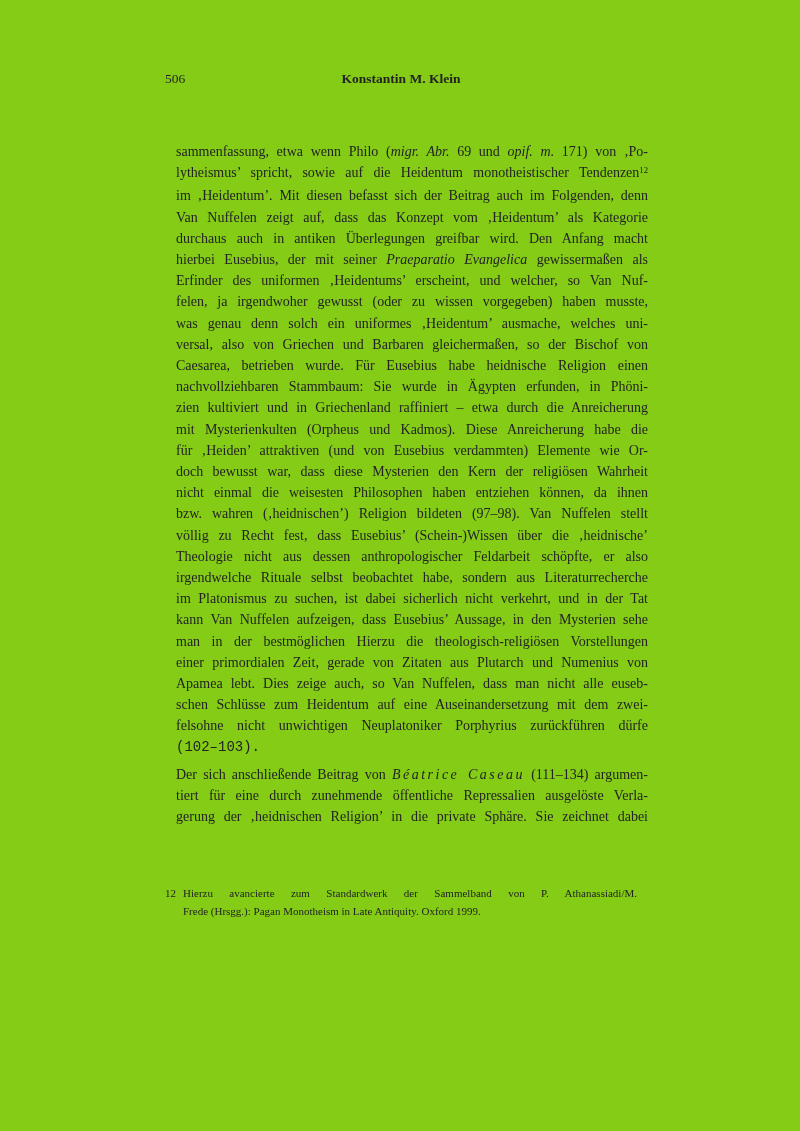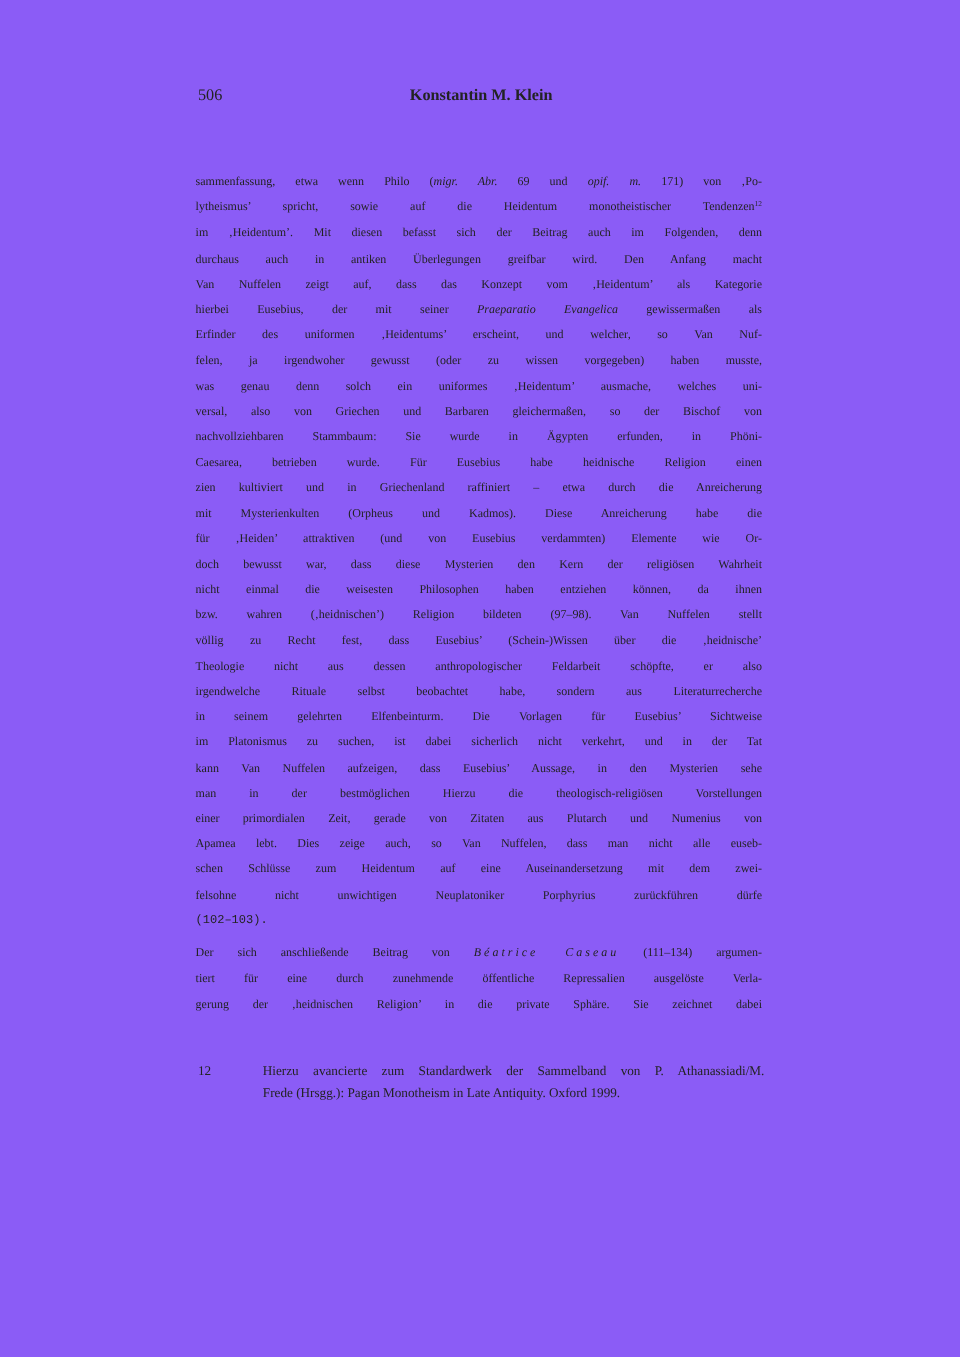--- a/index.html
+++ b/index.html
@@ -4,84 +4,83 @@
 <style>
   * { margin: 0; padding: 0; box-sizing: border-box; }
   html, body { background: #ffffff; }
   body {
     width: 800px; height: 1131px;
     font-family: "Liberation Serif", "DejaVu Serif", serif;
     color: #232323;
     position: relative;
     overflow: hidden;
   }
-  .page { position: absolute; inset: 0; background: #8b5cf6; }
+  .page { position: absolute; inset: 0; background: #84cc16; }
 
   .header {
     position: absolute; top: 71px; left: 165px; width: 472px;
     font-size: 13.5px; line-height: 16px;
   }
   .page-number { position: absolute; left: 0; top: 0; }
   .running-head { text-align: center; font-weight: bold; }
 
   .body-text {
-    position: absolute; top: 141px; left: 163px; width: 472px;
-    font-size: 10px; line-height: 21.2px;
+    position: absolute; top: 141px; left: 176px; width: 472px;
+    font-size: 14px; line-height: 21.2px;
   }
   .paragraph + .paragraph { margin-top: 6px; }
 
   .line { text-align: justify; text-align-last: justify; }
   .line.flush { text-align-last: left; font-family: Liberation Mono, monospace; }
 
   .run-i { font-style: italic; }
   .run-sup { font-size: 0.62em; position: relative; top: -0.5em; letter-spacing: 0; }
   .run-spaced { letter-spacing: 2.5px; font-style: italic; }
 
   .footnote {
     position: absolute; top: 884px; left: 165px; width: 472px;
     font-size: 11px; line-height: 18px;
   }
   .fn-num { position: absolute; left: 0; top: 0; }
-  .fn-lines { margin-left: 54px; }
+  .fn-lines { margin-left: 18px; }
   .fn-line.justify { text-align: justify; text-align-last: justify; }
 </style>
 </head>
 <body>
 
 <div class="page">
 
   <div class="header">
     <span class="page-number">506</span>
     <div class="running-head">Konstantin M. Klein</div>
   </div>
 
   <div class="body-text">
       <div class="paragraph">
         <div class="line"><span class="run">sammenfassung, etwa wenn Philo (</span><span class="run-i">migr. Abr.</span><span class="run"> 69 und </span><span class="run-i">opif. m.</span><span class="run"> 171) von ‚Po-</span></div>
         <div class="line"><span class="run">lytheismus’ spricht, sowie auf die Heidentum monotheistischer Tendenzen</span><span class="run-sup">12</span></div>
         <div class="line"><span class="run">im ‚Heidentum’. Mit diesen befasst sich der Beitrag auch im Folgenden, denn</span></div>
+        <div class="line"><span class="run">Van Nuffelen zeigt auf, dass das Konzept vom ‚Heidentum’ als Kategorie</span></div>
         <div class="line"><span class="run">durchaus auch in antiken Überlegungen greifbar wird. Den Anfang macht</span></div>
-        <div class="line"><span class="run">Van Nuffelen zeigt auf, dass das Konzept vom ‚Heidentum’ als Kategorie</span></div>
         <div class="line"><span class="run">hierbei Eusebius, der mit seiner </span><span class="run-i">Praeparatio Evangelica</span><span class="run"> gewissermaßen als</span></div>
         <div class="line"><span class="run">Erfinder des uniformen ‚Heidentums’ erscheint, und welcher, so Van Nuf-</span></div>
         <div class="line"><span class="run">felen, ja irgendwoher gewusst (oder zu wissen vorgegeben) haben musste,</span></div>
         <div class="line"><span class="run">was genau denn solch ein uniformes ‚Heidentum’ ausmache, welches uni-</span></div>
         <div class="line"><span class="run">versal, also von Griechen und Barbaren gleichermaßen, so der Bischof von</span></div>
+        <div class="line"><span class="run">Caesarea, betrieben wurde. Für Eusebius habe heidnische Religion einen</span></div>
         <div class="line"><span class="run">nachvollziehbaren Stammbaum: Sie wurde in Ägypten erfunden, in Phöni-</span></div>
-        <div class="line"><span class="run">Caesarea, betrieben wurde. Für Eusebius habe heidnische Religion einen</span></div>
         <div class="line"><span class="run">zien kultiviert und in Griechenland raffiniert – etwa durch die Anreicherung</span></div>
         <div class="line"><span class="run">mit Mysterienkulten (Orpheus und Kadmos). Diese Anreicherung habe die</span></div>
         <div class="line"><span class="run">für ‚Heiden’ attraktiven (und von Eusebius verdammten) Elemente wie Or-</span></div>
         <div class="line"><span class="run">doch bewusst war, dass diese Mysterien den Kern der religiösen Wahrheit</span></div>
         <div class="line"><span class="run">nicht einmal die weisesten Philosophen haben entziehen können, da ihnen</span></div>
         <div class="line"><span class="run">bzw. wahren (‚heidnischen’) Religion bildeten (97–98). Van Nuffelen stellt</span></div>
         <div class="line"><span class="run">völlig zu Recht fest, dass Eusebius’ (Schein-)Wissen über die ‚heidnische’</span></div>
         <div class="line"><span class="run">Theologie nicht aus dessen anthropologischer Feldarbeit schöpfte, er also</span></div>
         <div class="line"><span class="run">irgendwelche Rituale selbst beobachtet habe, sondern aus Literaturrecherche</span></div>
-        <div class="line"><span class="run">in seinem gelehrten Elfenbeinturm. Die Vorlagen für Eusebius’ Sichtweise</span></div>
         <div class="line"><span class="run">im Platonismus zu suchen, ist dabei sicherlich nicht verkehrt, und in der Tat</span></div>
         <div class="line"><span class="run">kann Van Nuffelen aufzeigen, dass Eusebius’ Aussage, in den Mysterien sehe</span></div>
         <div class="line"><span class="run">man in der bestmöglichen Hierzu die theologisch-religiösen Vorstellungen</span></div>
         <div class="line"><span class="run">einer primordialen Zeit, gerade von Zitaten aus Plutarch und Numenius von</span></div>
         <div class="line"><span class="run">Apamea lebt. Dies zeige auch, so Van Nuffelen, dass man nicht alle euseb-</span></div>
         <div class="line"><span class="run">schen Schlüsse zum Heidentum auf eine Auseinandersetzung mit dem zwei-</span></div>
         <div class="line"><span class="run">felsohne nicht unwichtigen Neuplatoniker Porphyrius zurückführen dürfe</span></div>
         <div class="line flush"><span class="run">(102–103).</span></div>
       </div>
       <div class="paragraph">

